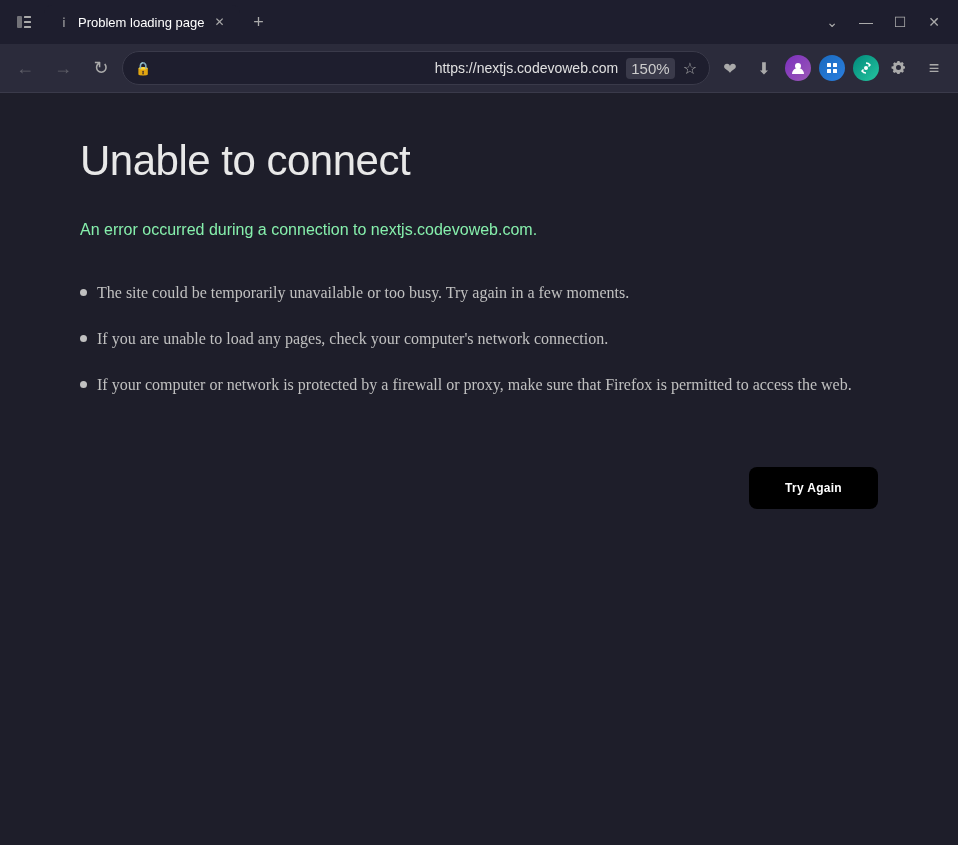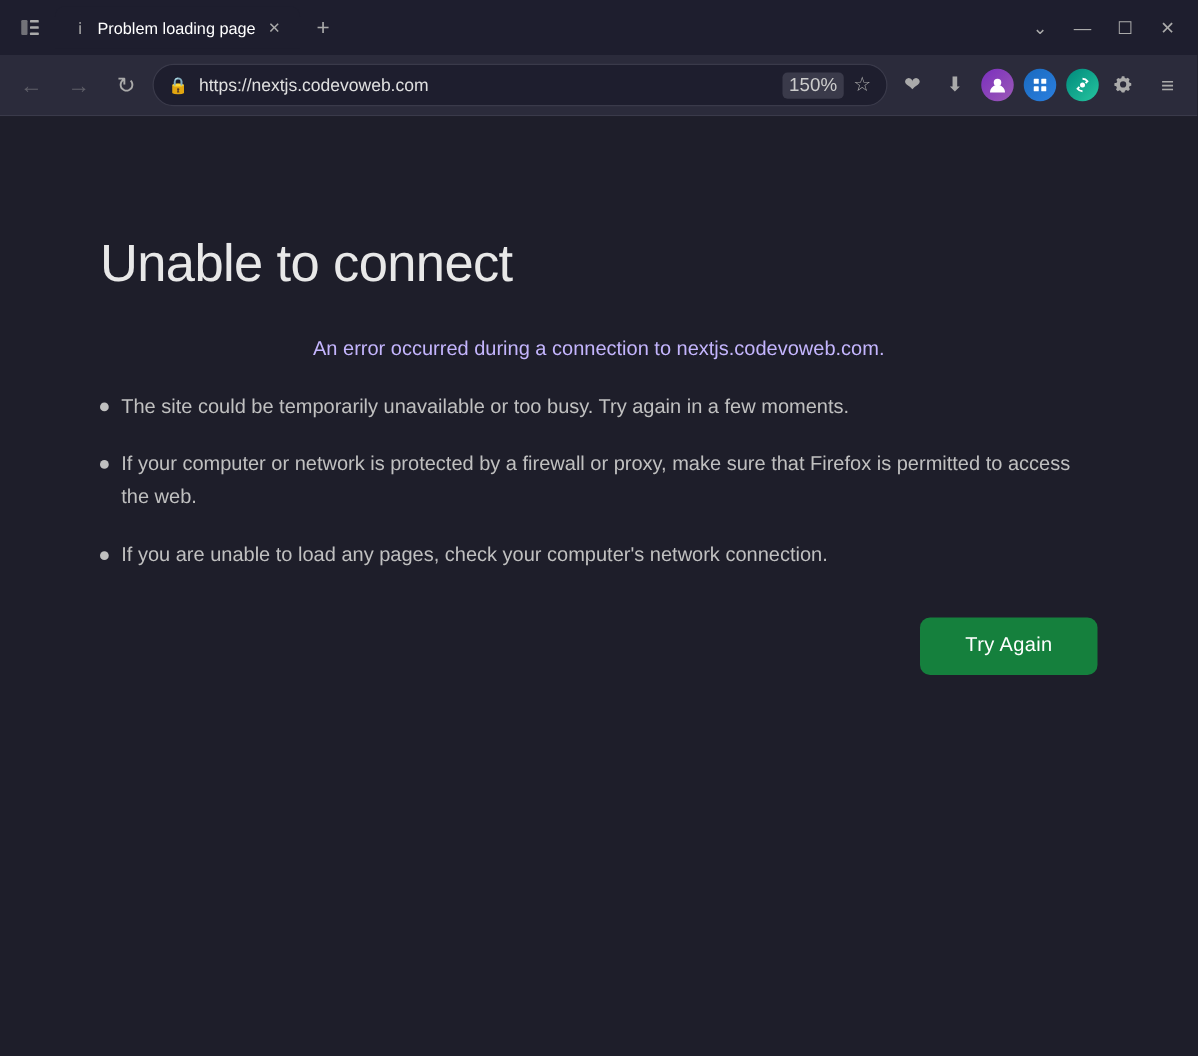--- a/index.html
+++ b/index.html
@@ -182,20 +182,21 @@
       flex-shrink: 0;
     }
 
     .address-input {
       flex: 1;
       background: transparent;
       border: none;
       outline: none;
       color: #e0e0e0;
       font-size: 14px;
+      text-align: right;
     }
 
     .zoom-badge {
       background: #3a3a4a;
       color: #ccc;
       font-size: 15px;
       padding: 2px 5px;
       border-radius: 4px;
       flex-shrink: 0;
     }
@@ -251,44 +252,44 @@
       display: flex;
       align-items: center;
       justify-content: center;
     }
 
     
     .page-content {
       width: 100%;
       height: calc(845px - 92px);
       background: #1e1e2a;
-      padding: 94px 80px 40px 80px;
+      padding: 44px 80px 40px 80px;
       overflow: auto;
     }
 
     .error-title {
       font-size: 42px;
       font-weight: 300;
       color: #e8e8e8;
       margin-bottom: 32px;
       letter-spacing: -0.5px;
     }
 
     .error-description {
       font-size: 16px;
-      color: #c4b5fd;
+      color: #86efac;
       line-height: 1.6;
-      margin-bottom: 20px;
-      text-align: center;
+      margin-bottom: 37px;
     }
 
     .error-list {
       list-style: none;
       padding: 0;
-      margin-bottom: 36px;
+      margin-bottom: 68px;
+      font-family: Liberation Serif, serif;
     }
 
     .error-list li {
       display: flex;
       align-items: flex-start;
       gap: 10px;
       font-size: 16px;
       color: #c0c0c0;
       line-height: 1.65;
       margin-bottom: 20px;
@@ -302,27 +303,27 @@
       flex-shrink: 0;
       margin-top: 9px;
     }
 
     .try-again-container {
       display: flex;
       justify-content: flex-end;
     }
 
     .try-again-btn {
-      background: #15803d;
+      background: #000000;
       color: #fff;
       border: none;
       border-radius: 8px;
       padding: 14px 36px;
-      font-size: 16px;
-      font-weight: 400;
+      font-size: 12px;
+      font-weight: 700;
       cursor: pointer;
       letter-spacing: 0.3px;
     }
   </style>
 </head>
 <body>
 
 <div class="browser-chrome">
 
   <div class="tab-bar">
@@ -433,24 +434,24 @@
 
   <p class="error-description">An error occurred during a connection to nextjs.codevoweb.com.</p>
 
   <ul class="error-list">
     <li>
       <span class="bullet"></span>
       <span>The site could be temporarily unavailable or too busy. Try again in a few moments.</span>
     </li>
     <li>
       <span class="bullet"></span>
-      <span>If your computer or network is protected by a firewall or proxy, make sure that Firefox is permitted to access the web.</span>
+      <span>If you are unable to load any pages, check your computer's network connection.</span>
     </li>
     <li>
       <span class="bullet"></span>
-      <span>If you are unable to load any pages, check your computer's network connection.</span>
+      <span>If your computer or network is protected by a firewall or proxy, make sure that Firefox is permitted to access the web.</span>
     </li>
   </ul>
 
   <div class="try-again-container">
     <button class="try-again-btn">Try Again</button>
   </div>
 </div>
 
 </body></html>

